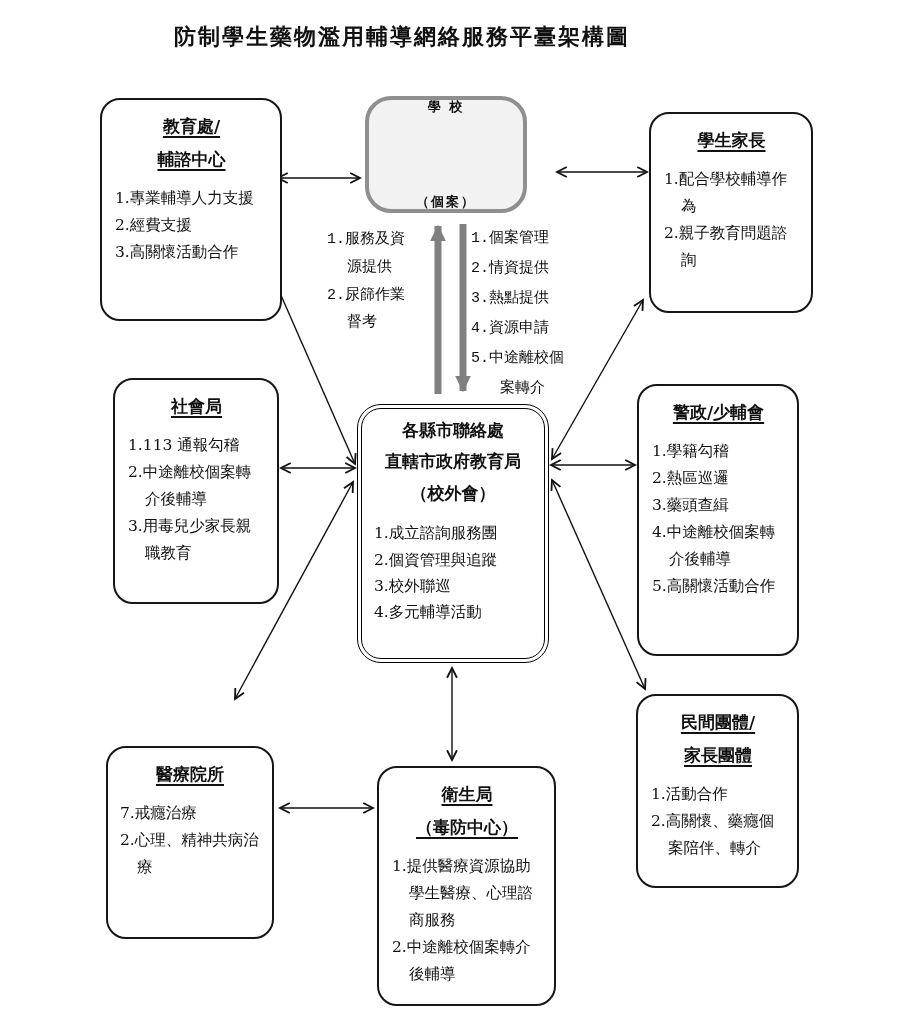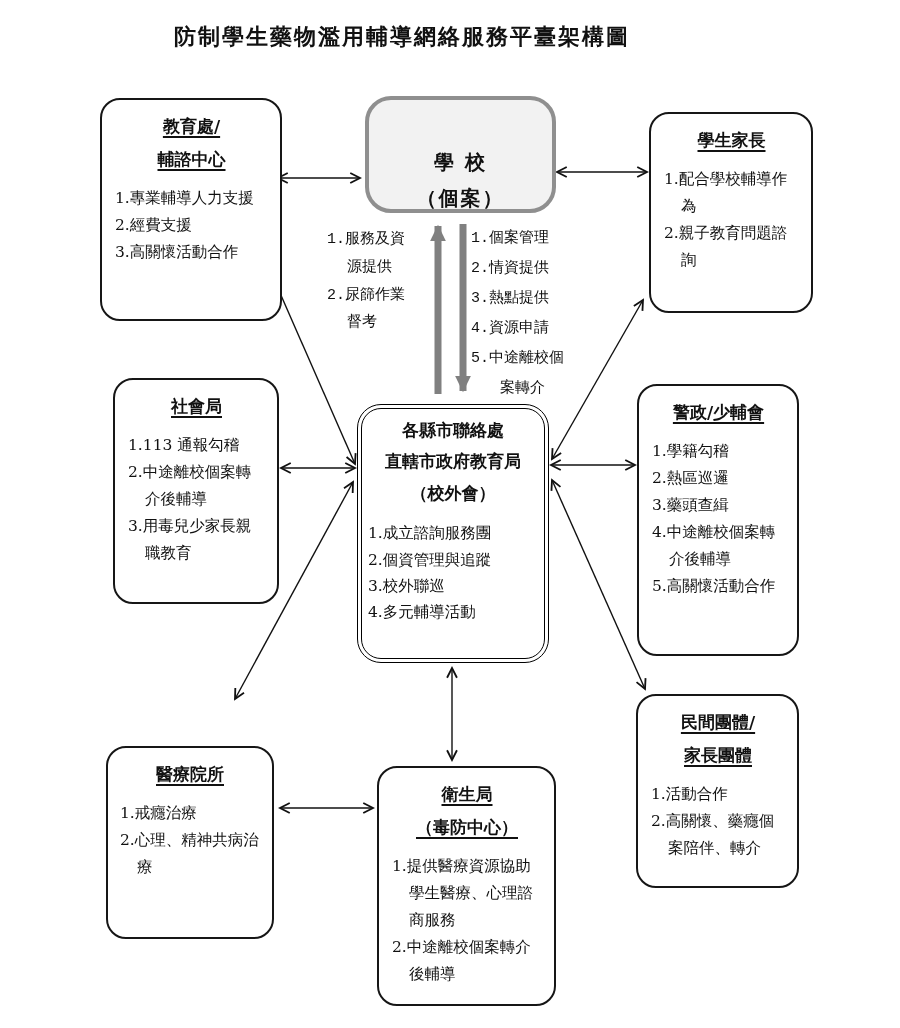--- a/index.html
+++ b/index.html
@@ -17,33 +17,33 @@
     position:absolute;background:#fff;border:2px solid #161616;border-radius:20px;
     box-sizing:border-box;padding:10px 12px 6px 13px;z-index:2;
   }
   .tline{text-align:center;font-weight:bold;font-size:17px;line-height:1.95;}
   .tline span{text-decoration:underline;text-underline-offset:4px;text-decoration-thickness:1.5px;}
   .tline.nou span{text-decoration:none;}
   .items{margin-top:9px;font-size:15.5px;line-height:1.74;}
   .item{padding-left:17px;text-indent:-17px;}
   
   .school{
-    position:absolute;left:365px;top:96px;width:191px;height:117px;
+    position:absolute;left:365px;top:96px;width:162px;height:117px;
     background:#f2f2f2;border:4.5px solid #8f8f8f;border-radius:26px;box-sizing:border-box;
-    display:flex;flex-direction:column;justify-content:flex-end;align-items:center;
-    font-weight:bold;font-size:20px;line-height:1.1;gap:14px;z-index:2;letter-spacing:2px;
+    display:flex;flex-direction:column;justify-content:space-between;align-items:center;
+    font-weight:bold;font-size:13px;line-height:1.1;gap:14px;z-index:2;letter-spacing:2px;
   }
   
   .dbox{
     position:absolute;left:357px;top:404px;width:192px;height:259px;z-index:2;
     border:1.6px solid #000;border-radius:24px;box-sizing:border-box;padding:3px;background:#fff;
   }
   .dbox-inner{
     border:1.6px solid #000;border-radius:20px;box-sizing:border-box;
-    width:100%;height:100%;padding:6px 6px;
+    width:100%;height:100%;padding:6px 12px;
   }
   .dbox .tline{font-size:17px;line-height:1.85;}
   .dbox .items{margin-top:11px;font-size:15.5px;line-height:1.7;}
   
   .flabel{position:absolute;z-index:2;font-size:15px;font-family:Liberation Mono, monospace;}
   .flabel-left{left:327px;top:226px;width:90px;line-height:1.85;}
   .flabel-left .fitem{padding-left:20px;text-indent:-20px;}
   .flabel-right{left:471px;top:224px;width:94px;line-height:2.0;}
   .flabel-right .fitem{padding-left:29px;text-indent:-29px;}
 </style>
@@ -128,21 +128,21 @@
     <div class="item">2.熱區巡邏</div>
     <div class="item">3.藥頭查緝</div>
     <div class="item">4.中途離校個案轉介後輔導</div>
     <div class="item">5.高關懷活動合作</div>
   </div>
 </div>
 
 <div class="node" style="left:106px;top:746px;width:168px;height:193px;padding-left:12px;">
   <div class="tline"><span>醫療院所</span></div>
   <div class="items">
-    <div class="item">1.戒癮治療</div>
+    <div class="item">7.戒癮治療</div>
     <div class="item">2.心理、精神共病治療</div>
   </div>
 </div>
 
 <div class="node" style="left:377px;top:766px;width:179px;height:240px;">
   <div class="tline"><span>衛生局</span></div>
   <div class="tline"><span>（毒防中心）</span></div>
   <div class="items">
     <div class="item">1.提供醫療資源協助學生醫療、心理諮商服務</div>
     <div class="item">2.中途離校個案轉介後輔導</div>

